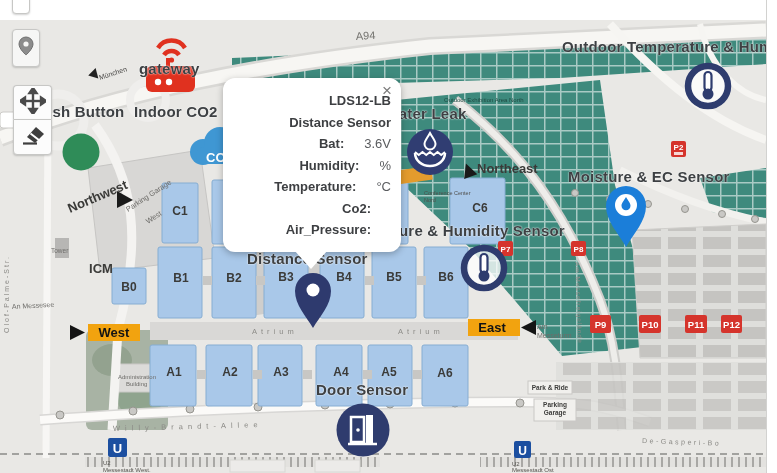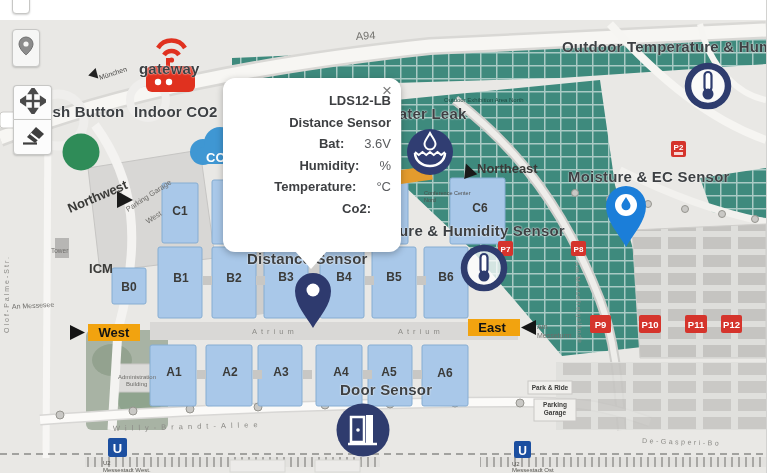--- a/index.html
+++ b/index.html
@@ -315,30 +315,31 @@
 <div class="top-strip"></div>
 
 <div class="sensor-label" style="left:139px;top:20px;margin-top:40px;">gateway</div>
 <div class="sensor-label" style="left:33px;top:103px;">Push Button</div>
 <div class="sensor-label" style="left:134px;top:103px;">Indoor CO2</div>
 <div class="sensor-label" style="left:385px;top:105px;">Water Leak</div>
 <div class="sensor-label" style="left:562px;top:38px;">Outdoor Temperature &amp; Humidity Sensor</div>
 <div class="sensor-label" style="left:544px;top:168px;margin-left:24px;">Moisture &amp; EC Sensor</div>
 <div class="sensor-label" style="left:331px;top:222px;">Temperature &amp; Humidity Sensor</div>
 <div class="sensor-label" style="left:247px;top:250px;">Distance Sensor</div>
-<div class="sensor-label" style="left:316px;top:381px;margin-left:24px;">Door Sensor</div>
+<div class="sensor-label" style="left:316px;top:381px;">Door Sensor</div>
 
 <div class="popup">
   <div class="popup-close">×</div>
   <div class="popup-line">LDS12-LB</div>
   <div class="popup-line">Distance Sensor</div>
   <div class="popup-line"><span>Bat:</span><span class="val">3.6V</span></div>
   <div class="popup-line"><span>Humidity:</span><span class="val">%</span></div>
   <div class="popup-line"><span>Temperature:</span><span class="val">°C</span></div>
   <div class="popup-line"><span>Co2:</span><span class="val"></span></div>
+  <div class="popup-line"><span>Air_Pressure:</span><span class="val"></span></div>
 </div>
 <div class="popup-tail"></div>
 
 <div class="tb" id="btn-cut"></div>
 <div class="tb" id="btn-loc">
   <span>
     <svg width="16" height="20" viewBox="0 0 16 20">
       <path d="M8,1 a7,7 0 0 1 7,7 c0,5 -7,11 -7,11 S1,13 1,8 a7,7 0 0 1 7,-7 z" fill="#8c8c8c" stroke="#6f6f6f"></path>
       <circle cx="8" cy="8" r="2.6" fill="#f6f6f5"></circle>
     </svg>

